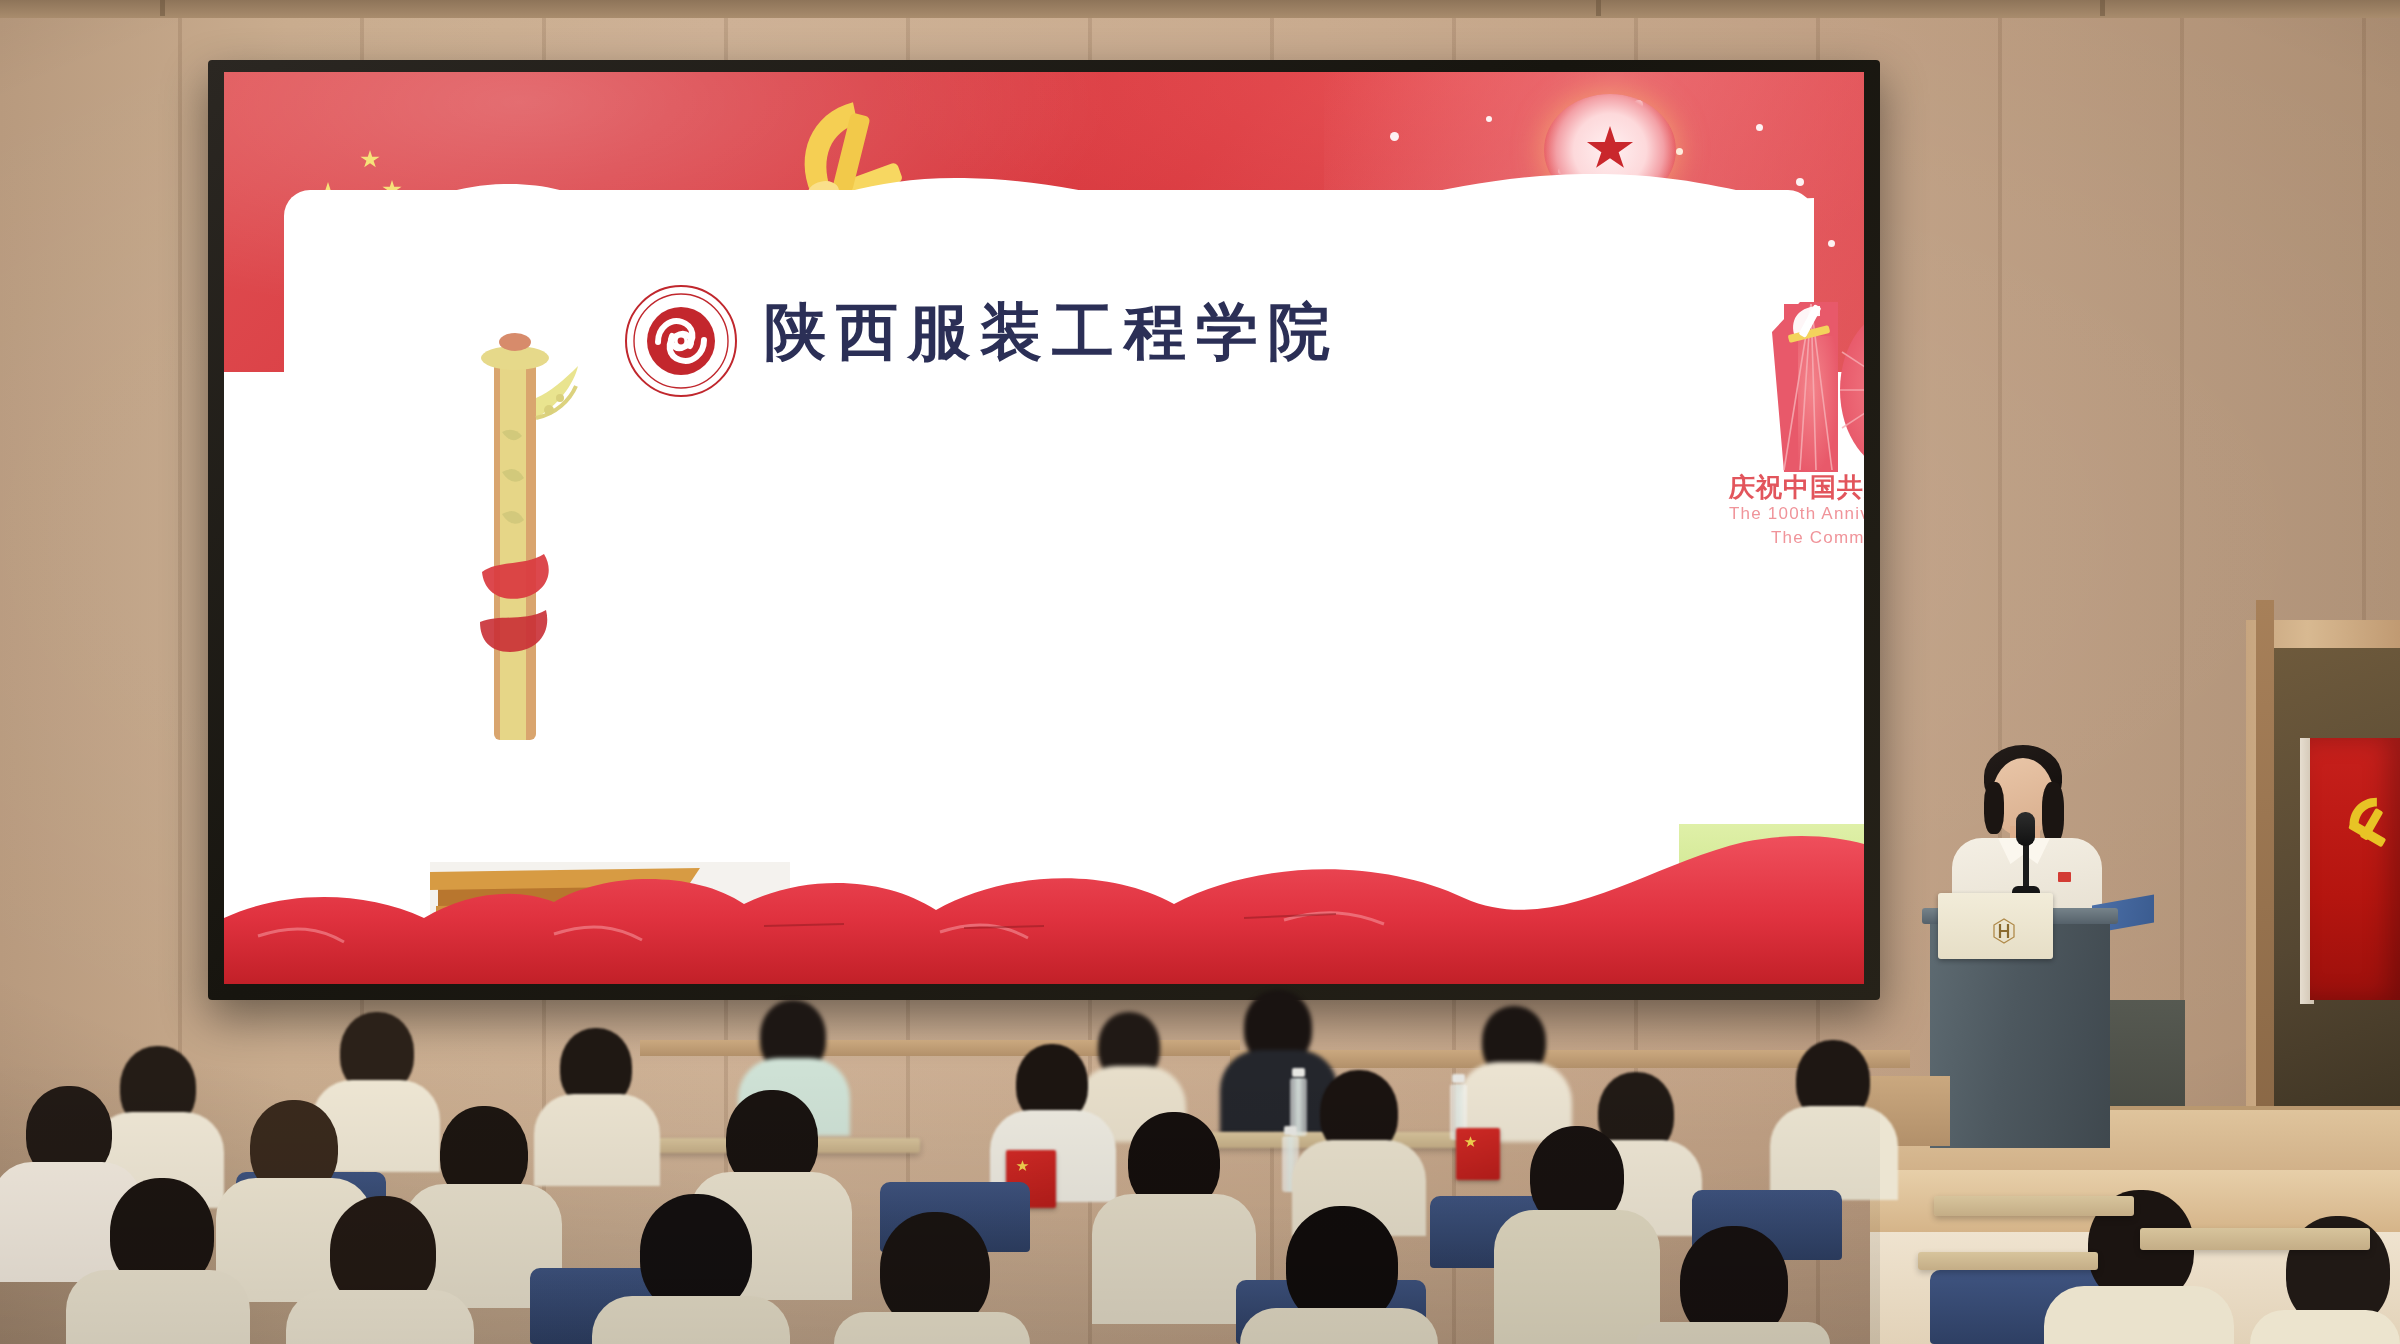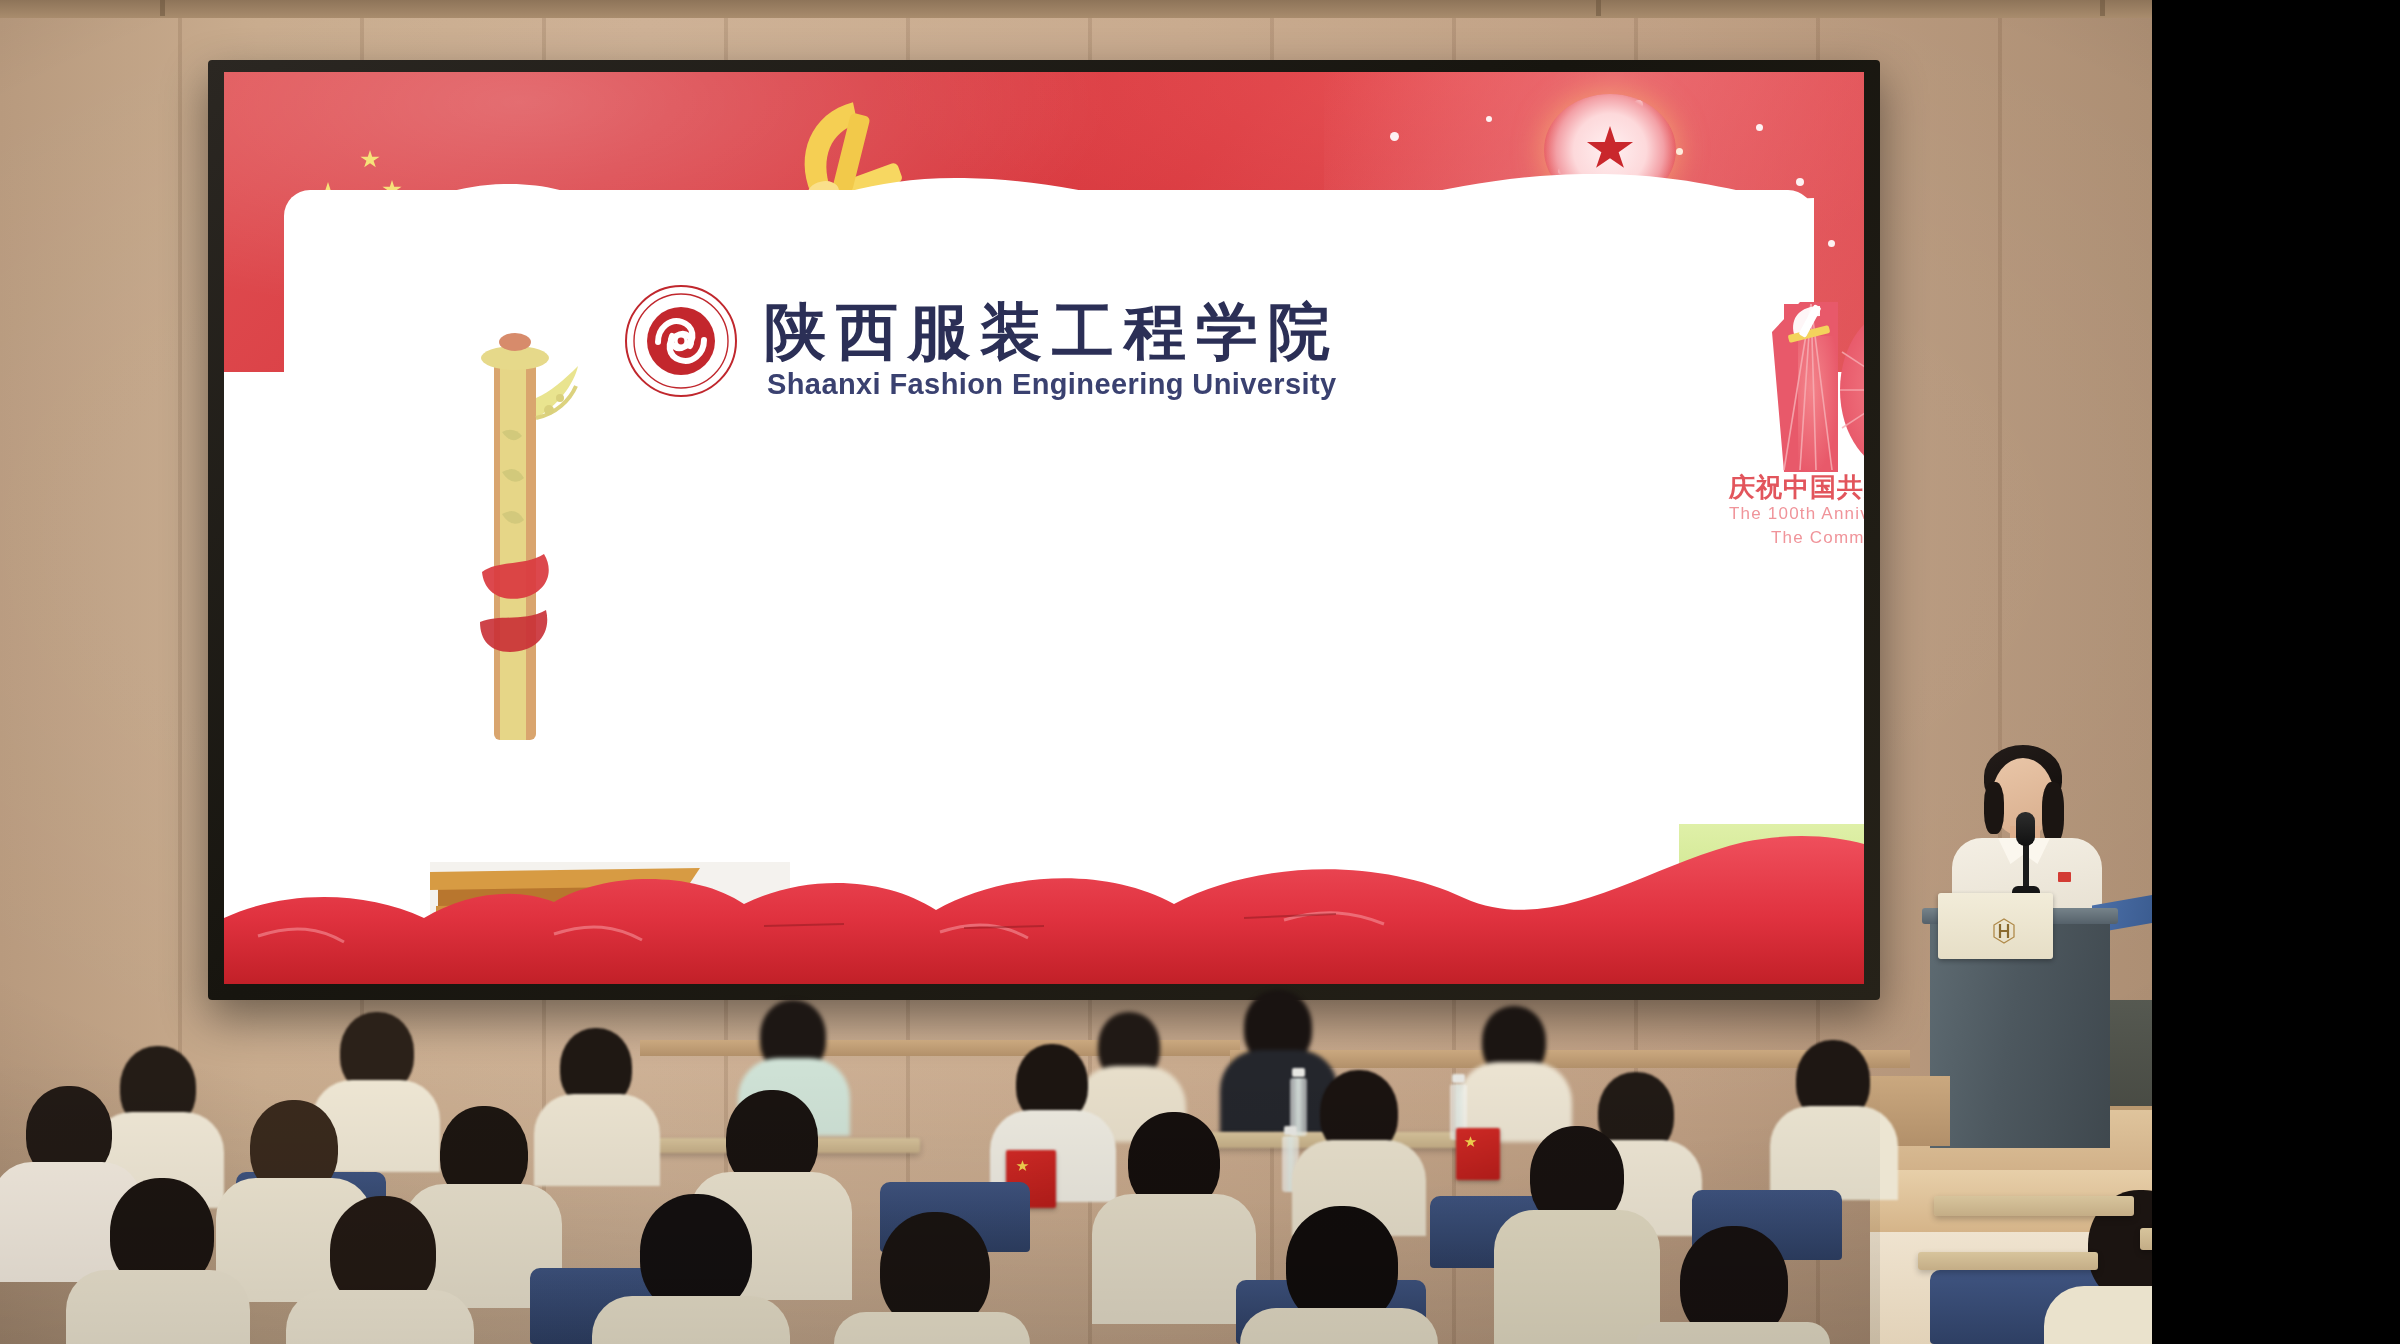--- a/index.html
+++ b/index.html
@@ -1,19 +1,19 @@
 <!DOCTYPE html>
 <html><head>
 <meta charset="utf-8">
 <style>
   html,body{margin:0;padding:0;background:#000;}
   body{width:2400px;height:1344px;overflow:hidden;
        font-family:"Liberation Sans","DejaVu Sans",sans-serif;}
 
-  #scene{position:relative;width:2152px;height:1344px;overflow:hidden;}
+  #scene{position:relative;width:2400px;height:1344px;overflow:hidden;}
 
   
   .wall{position:absolute;inset:0;
     background:
       linear-gradient(90deg,#b89a7e 0%,#c9ac8e 12%,#cdb094 30%,#c8a98c 55%,#bf9f83 78%,#ad8f74 100%);
   }
   .wall-seams{position:absolute;inset:0;
     background:repeating-linear-gradient(90deg,
        rgba(0,0,0,0) 0px, rgba(0,0,0,0) 178px,
        rgba(90,60,35,.20) 178px, rgba(90,60,35,.20) 182px);
@@ -260,21 +260,20 @@
       <circle cx="57" cy="57" r="55" fill="#fff" stroke="#c0272d" stroke-width="2"></circle>
       <circle cx="57" cy="57" r="47" fill="#fff" stroke="#c0272d" stroke-width="1.4"></circle>
       <circle cx="57" cy="57" r="34" fill="#c3272d"></circle>
       <path d="M34 58 C34 44 46 34 58 38 C70 42 72 56 62 62 C52 68 44 60 48 52" fill="none" stroke="#fff" stroke-width="6" stroke-linecap="round"></path>
       <path d="M80 56 C80 70 68 80 56 76 C44 72 42 58 52 52 C62 46 70 54 66 62" fill="none" stroke="#fff" stroke-width="6" stroke-linecap="round"></path>
       <circle cx="57" cy="57" r="7" fill="#fff"></circle>
       <circle cx="57" cy="57" r="3.4" fill="#c3272d"></circle>
     </svg>
 
     <div class="uni-cn">陕西服装工程学院</div>
-    <div class="uni-en">Shaanxi Fashion Engineering University</div>
 
     <svg class="anniv" viewBox="0 0 300 250">
       <defs>
         <radialGradient id="ray" cx="50%" cy="50%" r="52%">
           <stop offset="0%" stop-color="#f4858c"></stop>
           <stop offset="100%" stop-color="#e8596a"></stop>
         </radialGradient>
       </defs>
 
       <path d="M30 42 L84 42 L84 210 L30 210 Z" fill="url(#ray)"></path>

